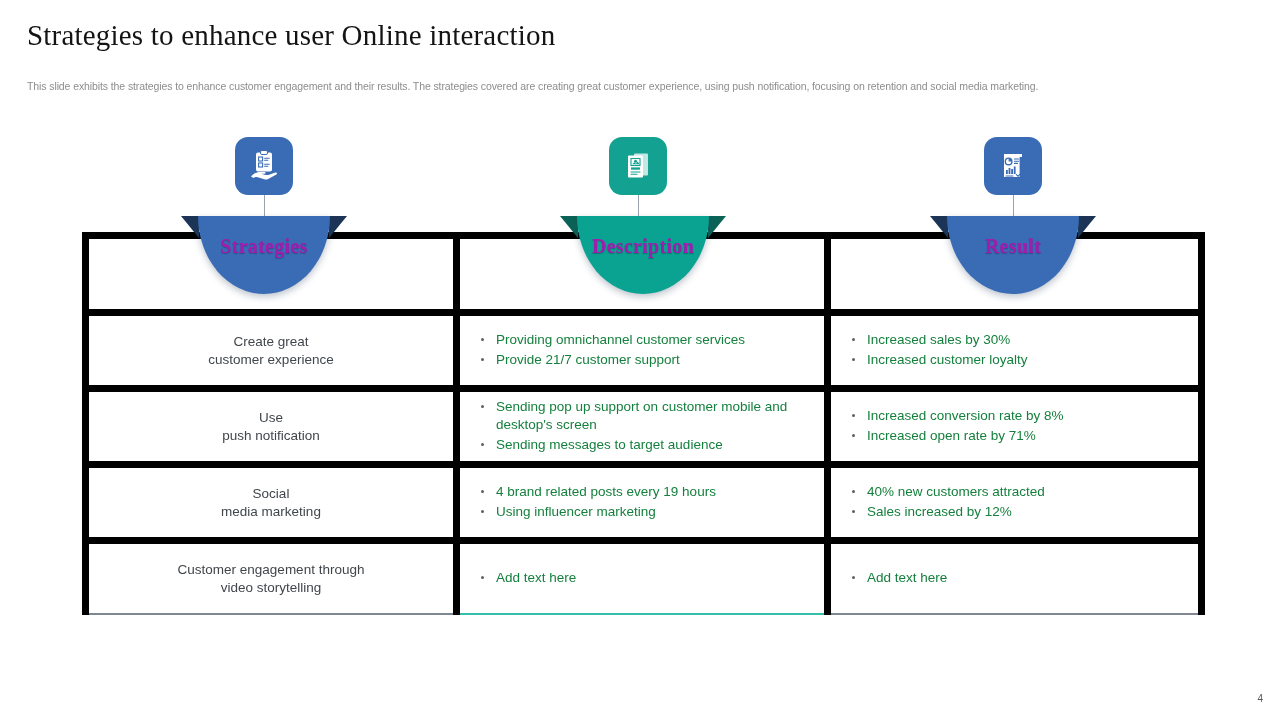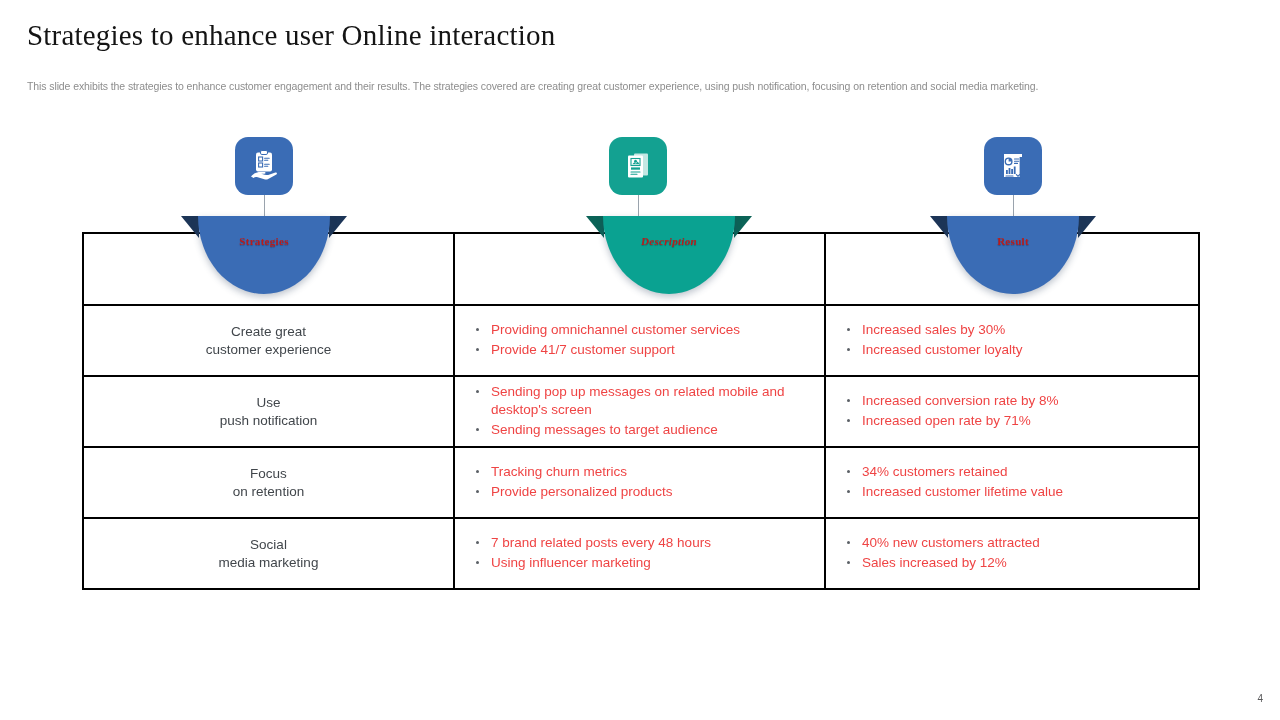--- a/index.html
+++ b/index.html
@@ -67,21 +67,21 @@
   
   #comparison-table {
     position: absolute;
     left: 82px;
     top: 232px;
     width: 1116px;
     border-collapse: collapse;
     table-layout: fixed;
   }
   #comparison-table td {
-    border: 2px solid #000000;
+    border: 7px solid #000000;
     vertical-align: middle;
     background: #ffffff;
     padding: 0;
   }
   .col-strategy { width: 371px; }
   .col-desc     { width: 371px; }
   .col-result   { width: 374px; }
 
   .head-row td { height: 70px; border-bottom: 1px solid #6e6e6e; }
 
@@ -98,21 +98,21 @@
     padding: 6px 14px 6px 0;
   }
   ul.bullets {
     margin: 0;
     padding: 0 10px 0 36px;
     list-style: none;
   }
   ul.bullets li {
     position: relative;
     font-size: 13.5px;
-    color: #ef4444;
+    color: #15803d;
     line-height: 18.5px;
     margin: 0 0 1px 0;
   }
   ul.bullets li::before {
     content: "";
     position: absolute;
     left: -15px;
     top: 7px;
     width: 3px;
     height: 3px;
@@ -129,21 +129,21 @@
 
   
   .ribbon {
     position: absolute;
     top: 216px;
     width: 166px;
     height: 89px;
     pointer-events: auto;
   }
   #ribbon-strategies  { left: 181px; }
-  #ribbon-description { left: 586px; font-style: italic; }
+  #ribbon-description { left: 560px; }
   #ribbon-result      { left: 930px; }
 
   .ribbon .tail {
     position: absolute;
     top: 0;
     width: 0;
     height: 0;
   }
   .ribbon .tail.left {
     left: 0;
@@ -171,22 +171,22 @@
   .ribbon .disc.teal { background: #0aa291; }
 
   .ribbon .ribbon-label {
     position: absolute;
     left: 0;
     right: 0;
     top: 19px;
     text-align: center;
     font-family: "Liberation Serif", serif;
     font-weight: bold;
-    font-size: 11px;
-    color: #b91c1c;
+    font-size: 20px;
+    color: #a21caf;
     letter-spacing: 0.3px;
     text-shadow: 0 1px 1px rgba(0,0,0,0.25);
   }
 
   
   #page-number {
     position: absolute;
     right: 17px;
     bottom: 16px;
     font-size: 10px;
@@ -254,81 +254,79 @@
         <td></td>
       </tr>
       <tr class="body-row">
         <td class="cell-strategy">
           <div>Create great</div>
           <div>customer experience</div>
         </td>
         <td class="cell-list">
           <ul class="bullets">
             <li>Providing omnichannel customer services</li>
-            <li>Provide 41/7 customer support</li>
+            <li>Provide 21/7 customer support</li>
           </ul>
         </td>
         <td class="cell-list">
           <ul class="bullets">
             <li>Increased sales by 30%</li>
             <li>Increased customer loyalty</li>
           </ul>
         </td>
       </tr>
       <tr class="body-row">
         <td class="cell-strategy">
           <div>Use</div>
           <div>push notification</div>
         </td>
         <td class="cell-list">
           <ul class="bullets">
-            <li>Sending pop up messages on related mobile and desktop's screen</li>
+            <li>Sending pop up support on customer mobile and desktop's screen</li>
             <li>Sending messages to target audience</li>
           </ul>
         </td>
         <td class="cell-list">
           <ul class="bullets">
             <li>Increased conversion rate by 8%</li>
             <li>Increased open rate by 71%</li>
-          </ul>
-        </td>
-      </tr>
-      <tr class="body-row">
-        <td class="cell-strategy">
-          <div>Focus</div>
-          <div>on retention</div>
-        </td>
-        <td class="cell-list">
-          <ul class="bullets">
-            <li>Tracking churn metrics</li>
-            <li>Provide personalized products</li>
-          </ul>
-        </td>
-        <td class="cell-list">
-          <ul class="bullets">
-            <li>34% customers retained</li>
-            <li>Increased customer lifetime value</li>
           </ul>
         </td>
       </tr>
       <tr class="body-row">
         <td class="cell-strategy">
           <div>Social</div>
           <div>media marketing</div>
         </td>
         <td class="cell-list">
           <ul class="bullets">
-            <li>7 brand related posts every 48 hours</li>
+            <li>4 brand related posts every 19 hours</li>
             <li>Using influencer marketing</li>
           </ul>
         </td>
         <td class="cell-list">
           <ul class="bullets">
             <li>40% new customers attracted</li>
             <li>Sales increased by 12%</li>
+          </ul>
+        </td>
+      </tr>
+      <tr class="body-row">
+        <td class="cell-strategy grey-last">
+          <div>Customer engagement through</div>
+          <div>video storytelling</div>
+        </td>
+        <td class="cell-list desc-last">
+          <ul class="bullets">
+            <li>Add text here</li>
+          </ul>
+        </td>
+        <td class="cell-list grey-last">
+          <ul class="bullets">
+            <li>Add text here</li>
           </ul>
         </td>
       </tr>
     </tbody>
 </table>
 
 <div class="ribbon" id="ribbon-strategies">
   <div class="tail left"></div>
   <div class="tail right"></div>
   <div class="disc blue"></div>

